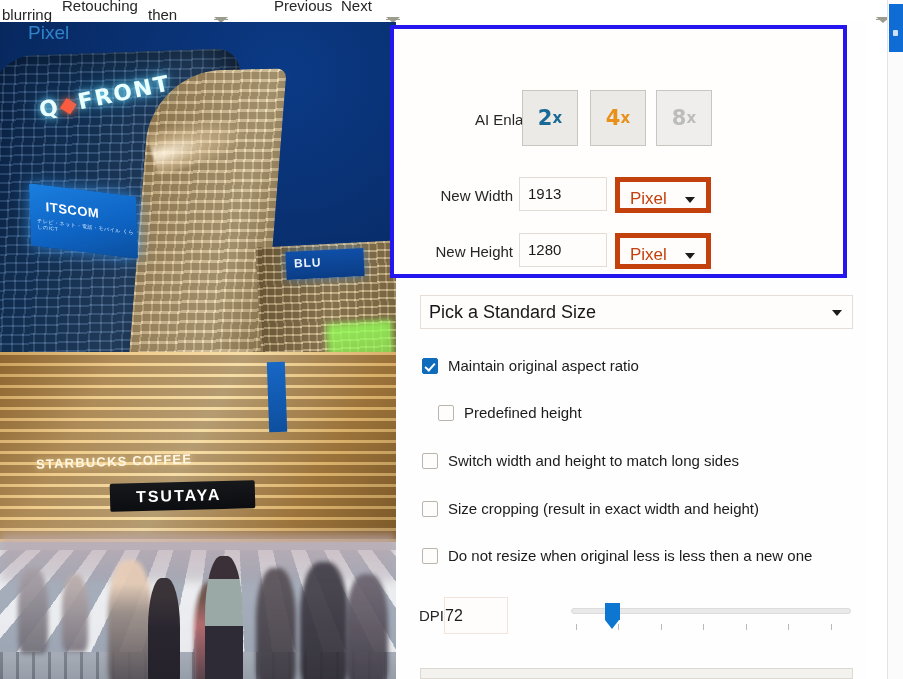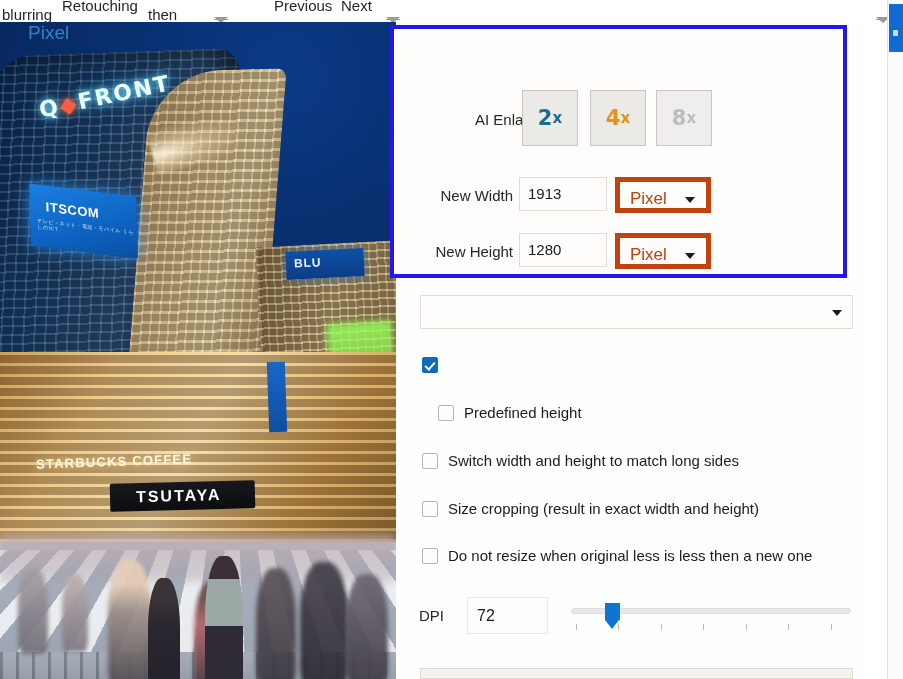--- a/index.html
+++ b/index.html
@@ -376,28 +376,27 @@
 
   
   .dpi-label {
     position: absolute;
     left: 419px; top: 607px;
     font-size: 15px;
     color: #262626;
   }
   .dpi-input {
     position: absolute;
-    left: 467px; top: 597px;
-    width: 81px; height: 37px;
+    left: 444px; top: 597px;
+    width: 64px; height: 37px;
     border: 1px solid #f0e4dc;
     background: #fffdfb;
     box-sizing: border-box;
     font-size: 16px;
     color: #1b1b1b;
-    padding-left: 9px;
     line-height: 35px;
   }
   .slider-wrap {
     position: absolute;
     left: 571px; top: 600px;
     width: 280px; height: 34px;
   }
   .slider-track {
     position: absolute;
     left: 0; top: 8px;
@@ -538,25 +537,27 @@
 </div>
 
 <div class="row-label lbl-height">New Height</div>
 <div class="num-input in-height" title="Height">1280</div>
 <div class="unit-select sel-height">
   <span>Pixel</span>
   <span class="sel-caret"></span>
 </div>
 
 <div class="std-select">
+  <span>Pick a Standard Size</span>
   <span class="std-caret"></span>
 </div>
 
 <div class="cb-row" style="top:357px;">
   <span class="cb-box checked"></span>
+  <span class="cb-label">Maintain original aspect ratio</span>
 </div>
 <div class="cb-row" style="top:404px;padding-left:16px;">
   <span class="cb-box"></span>
   <span class="cb-label">Predefined height</span>
 </div>
 <div class="cb-row" style="top:452px;">
   <span class="cb-box"></span>
   <span class="cb-label">Switch width and height to match long sides</span>
 </div>
 <div class="cb-row" style="top:500px;">

